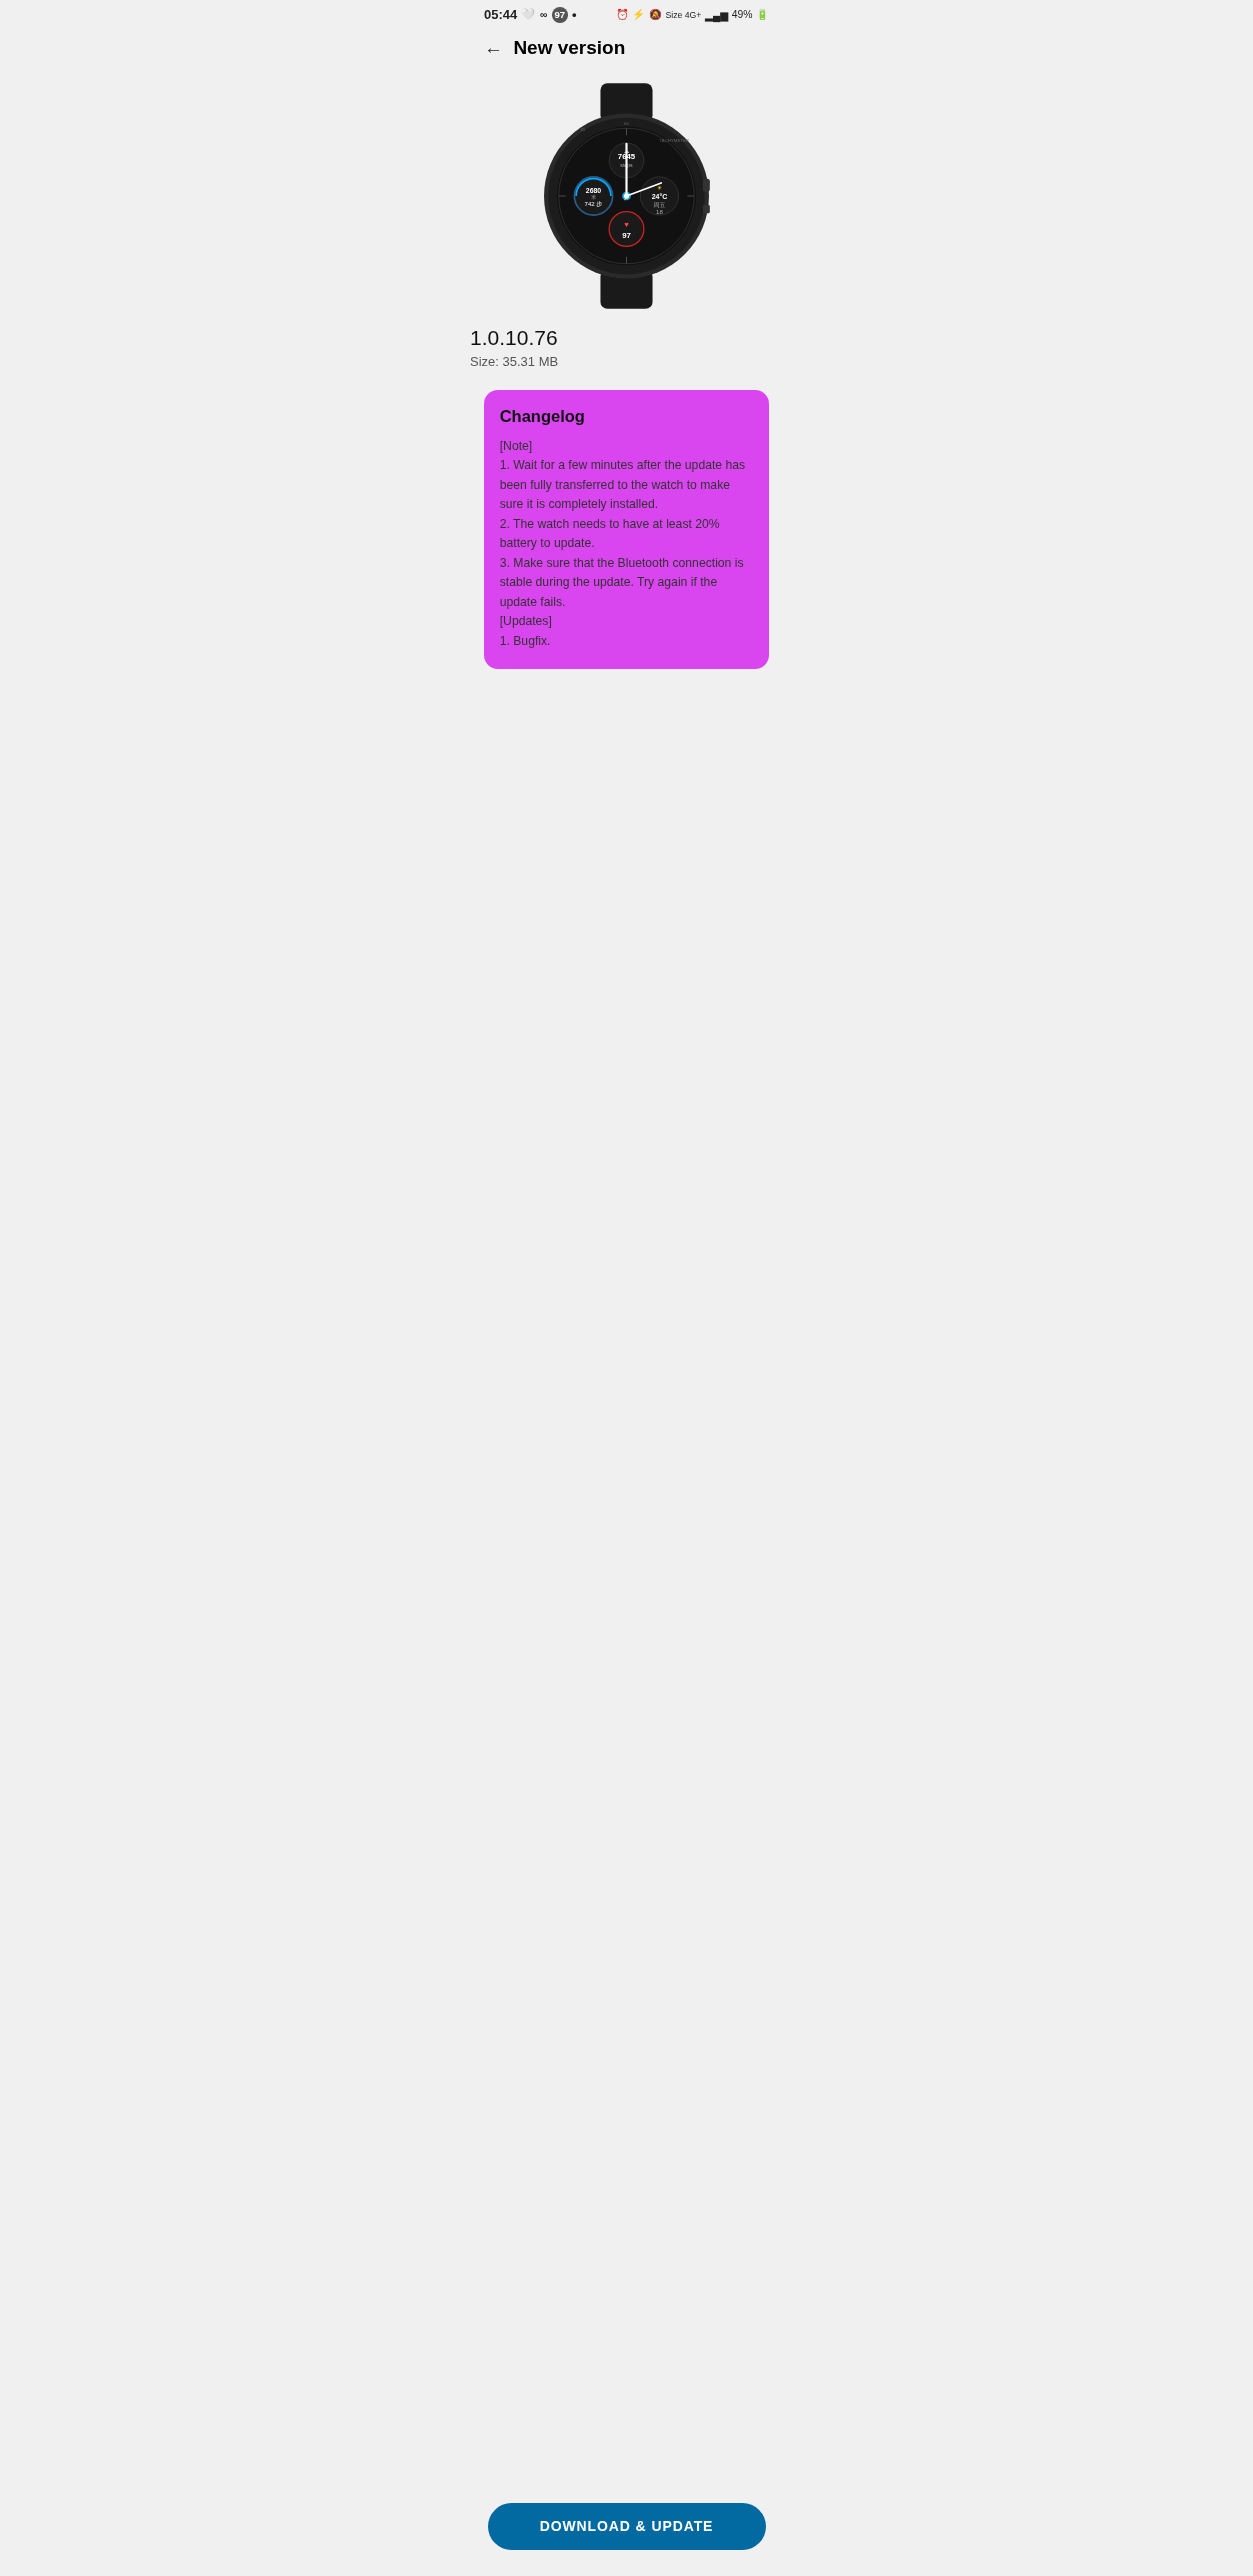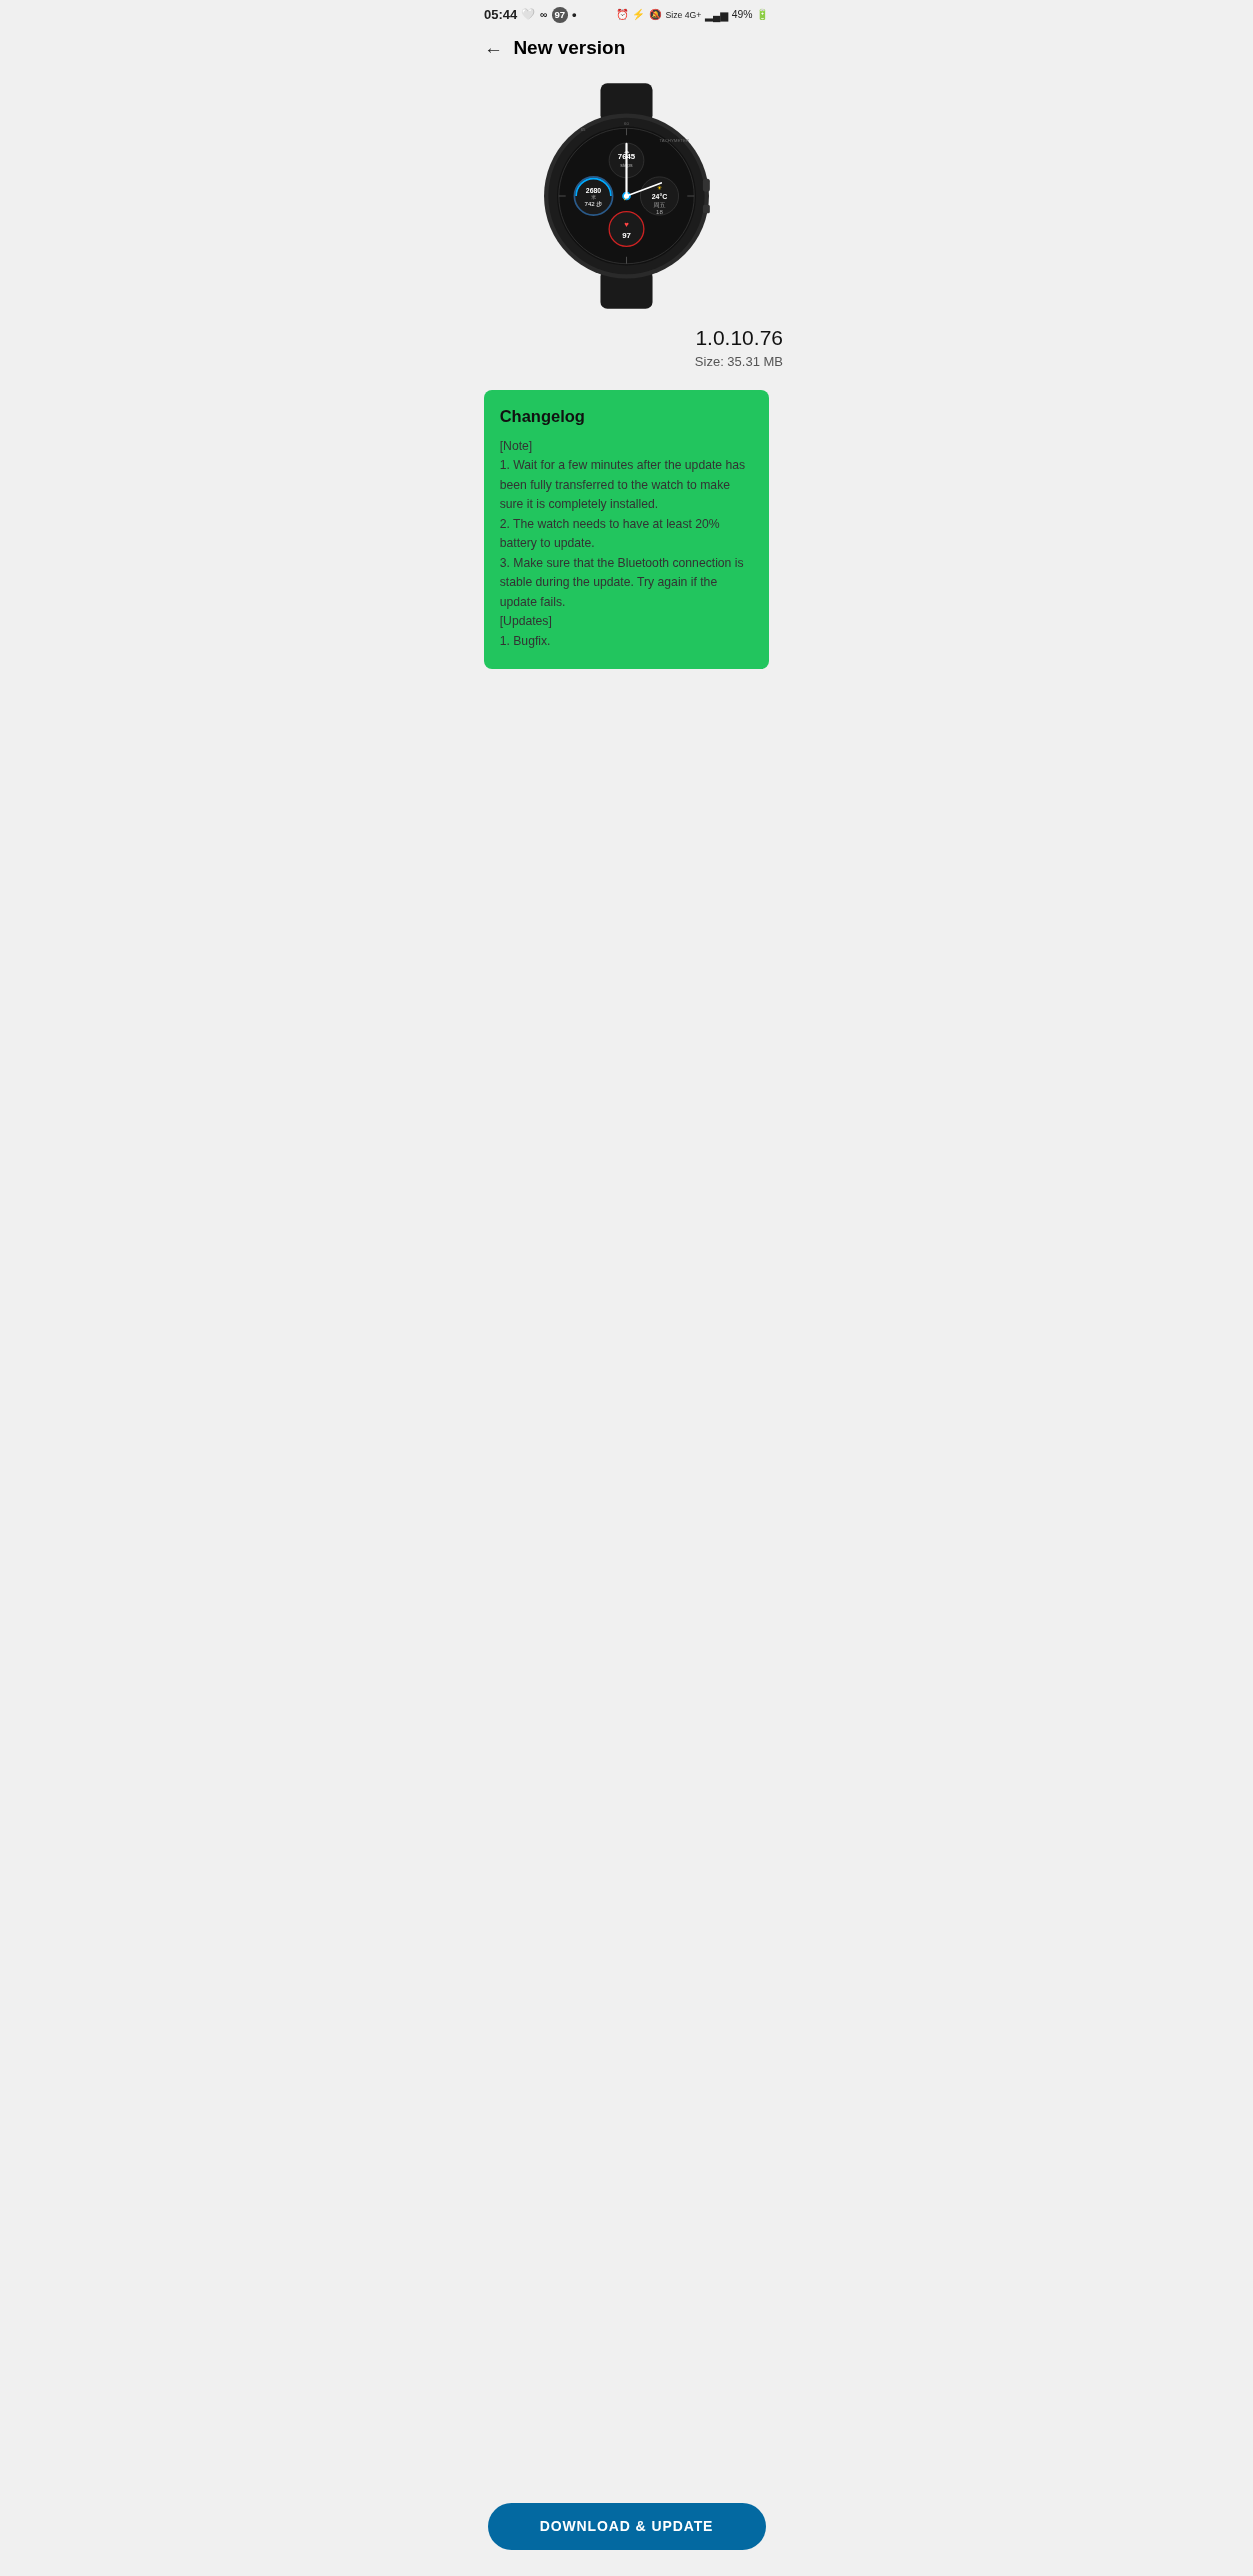--- a/index.html
+++ b/index.html
@@ -64,39 +64,39 @@
       justify-content: center;
       padding: 17.4px 0 8.7px;
     }
 
     .watch-svg-wrapper {
       width: 191px;
       height: 226px;
     }
 
     .version-info {
-      text-align: right;
+      text-align: left;
       padding: 8.7px 0 3.5px;
     }
 
     .version-number {
       font-size: 21px;
       font-weight: 500;
       color: #111;
     }
 
     .version-size {
       font-size: 13px;
       color: #555;
       margin-top: 3.5px;
     }
 
     .changelog-card {
-      background: #22c55e;
-      border-radius: 8px;
+      background: #d946ef;
+      border-radius: 14px;
       margin: 17.4px 14px;
       padding: 17.4px 15.7px;
     }
 
     .changelog-title {
       font-size: 16.5px;
       font-weight: 700;
       color: #111;
       margin-bottom: 10.4px;
     }

